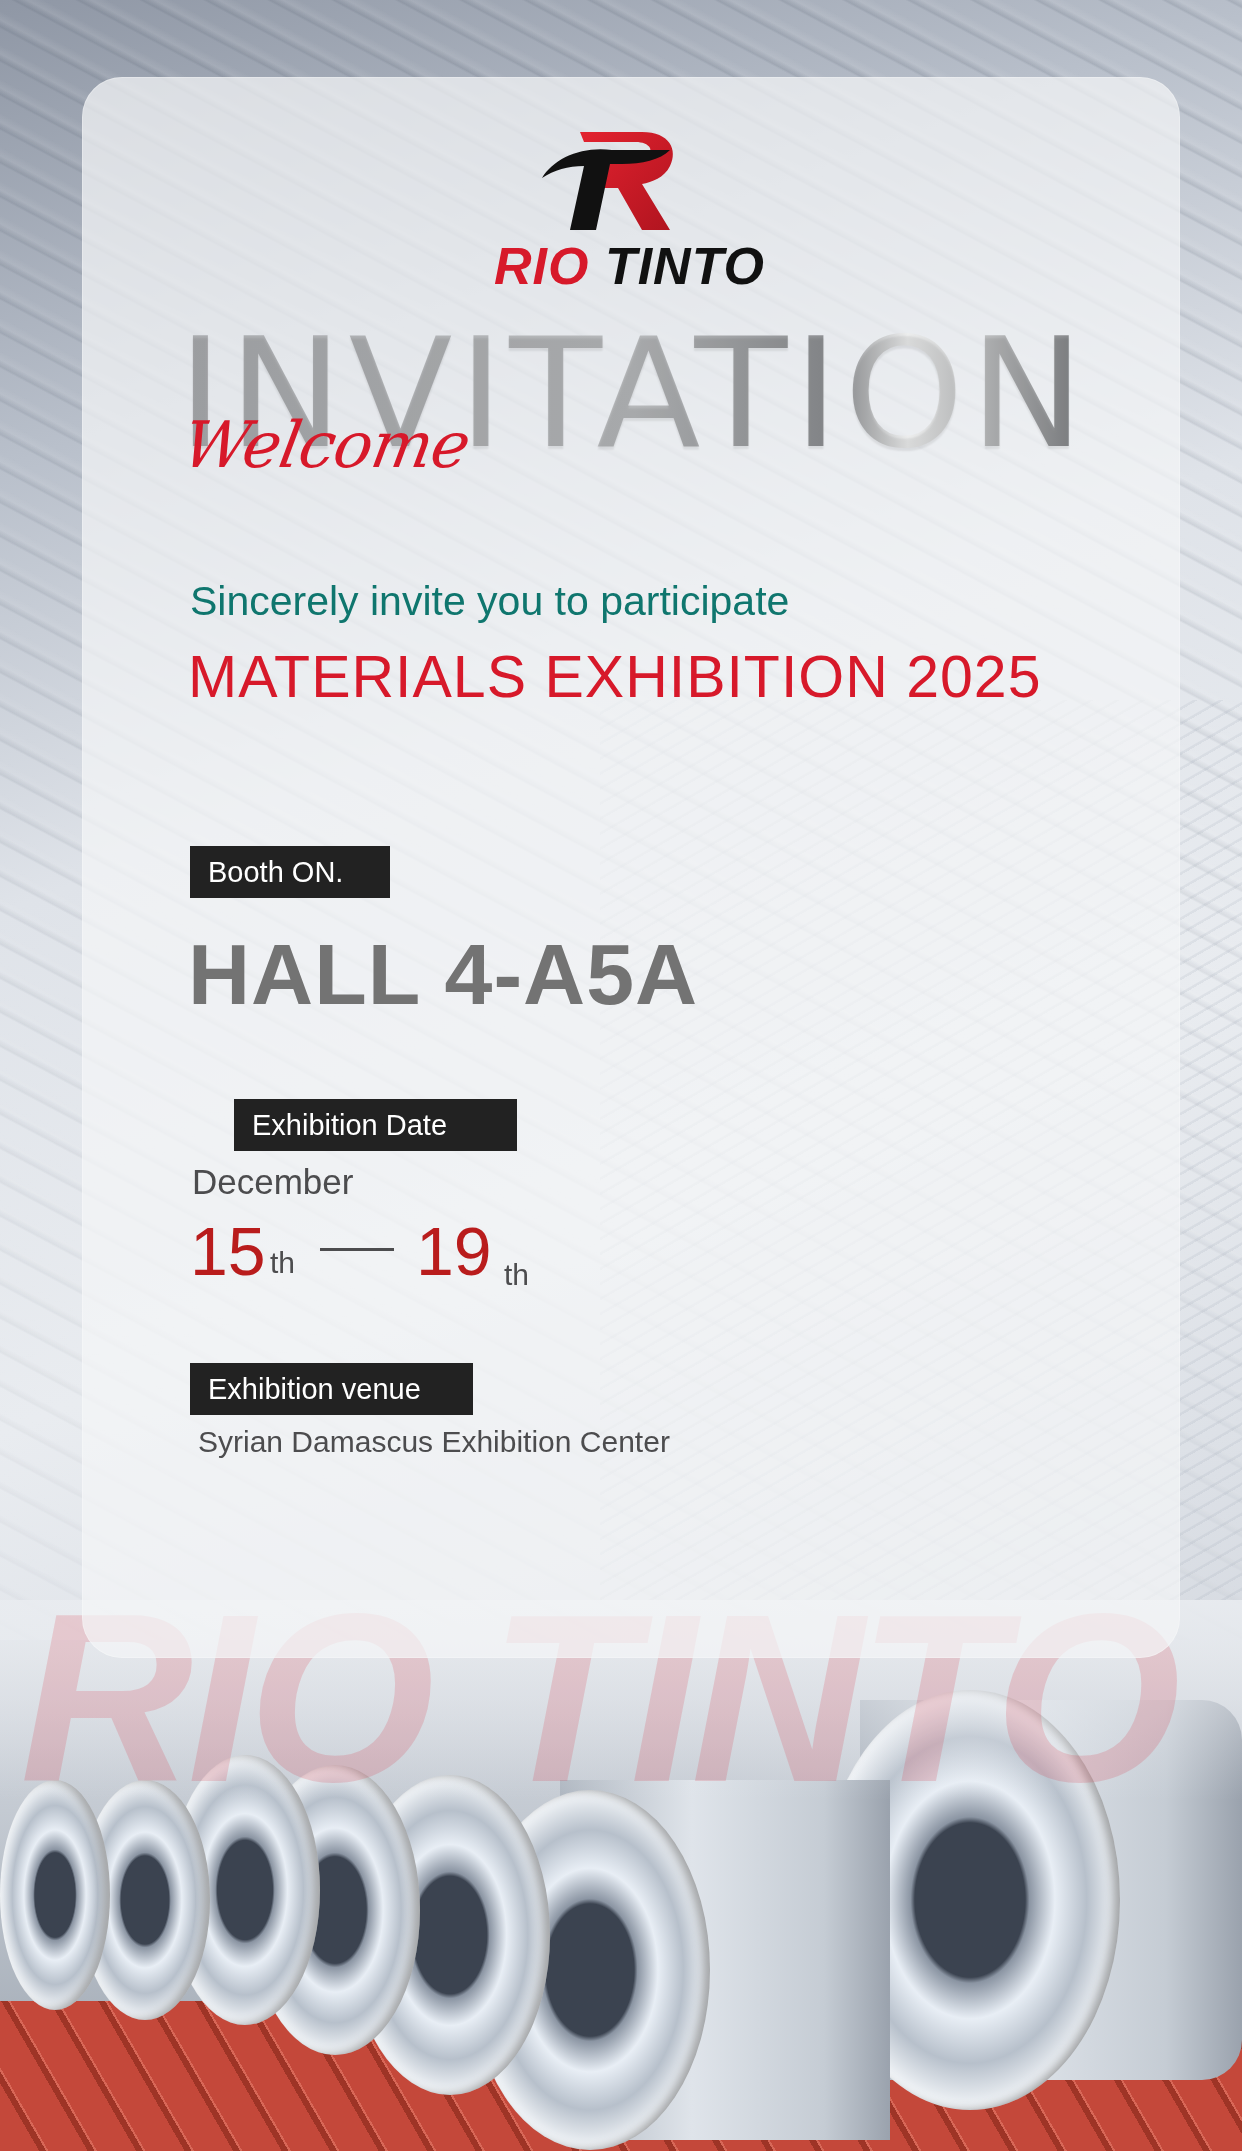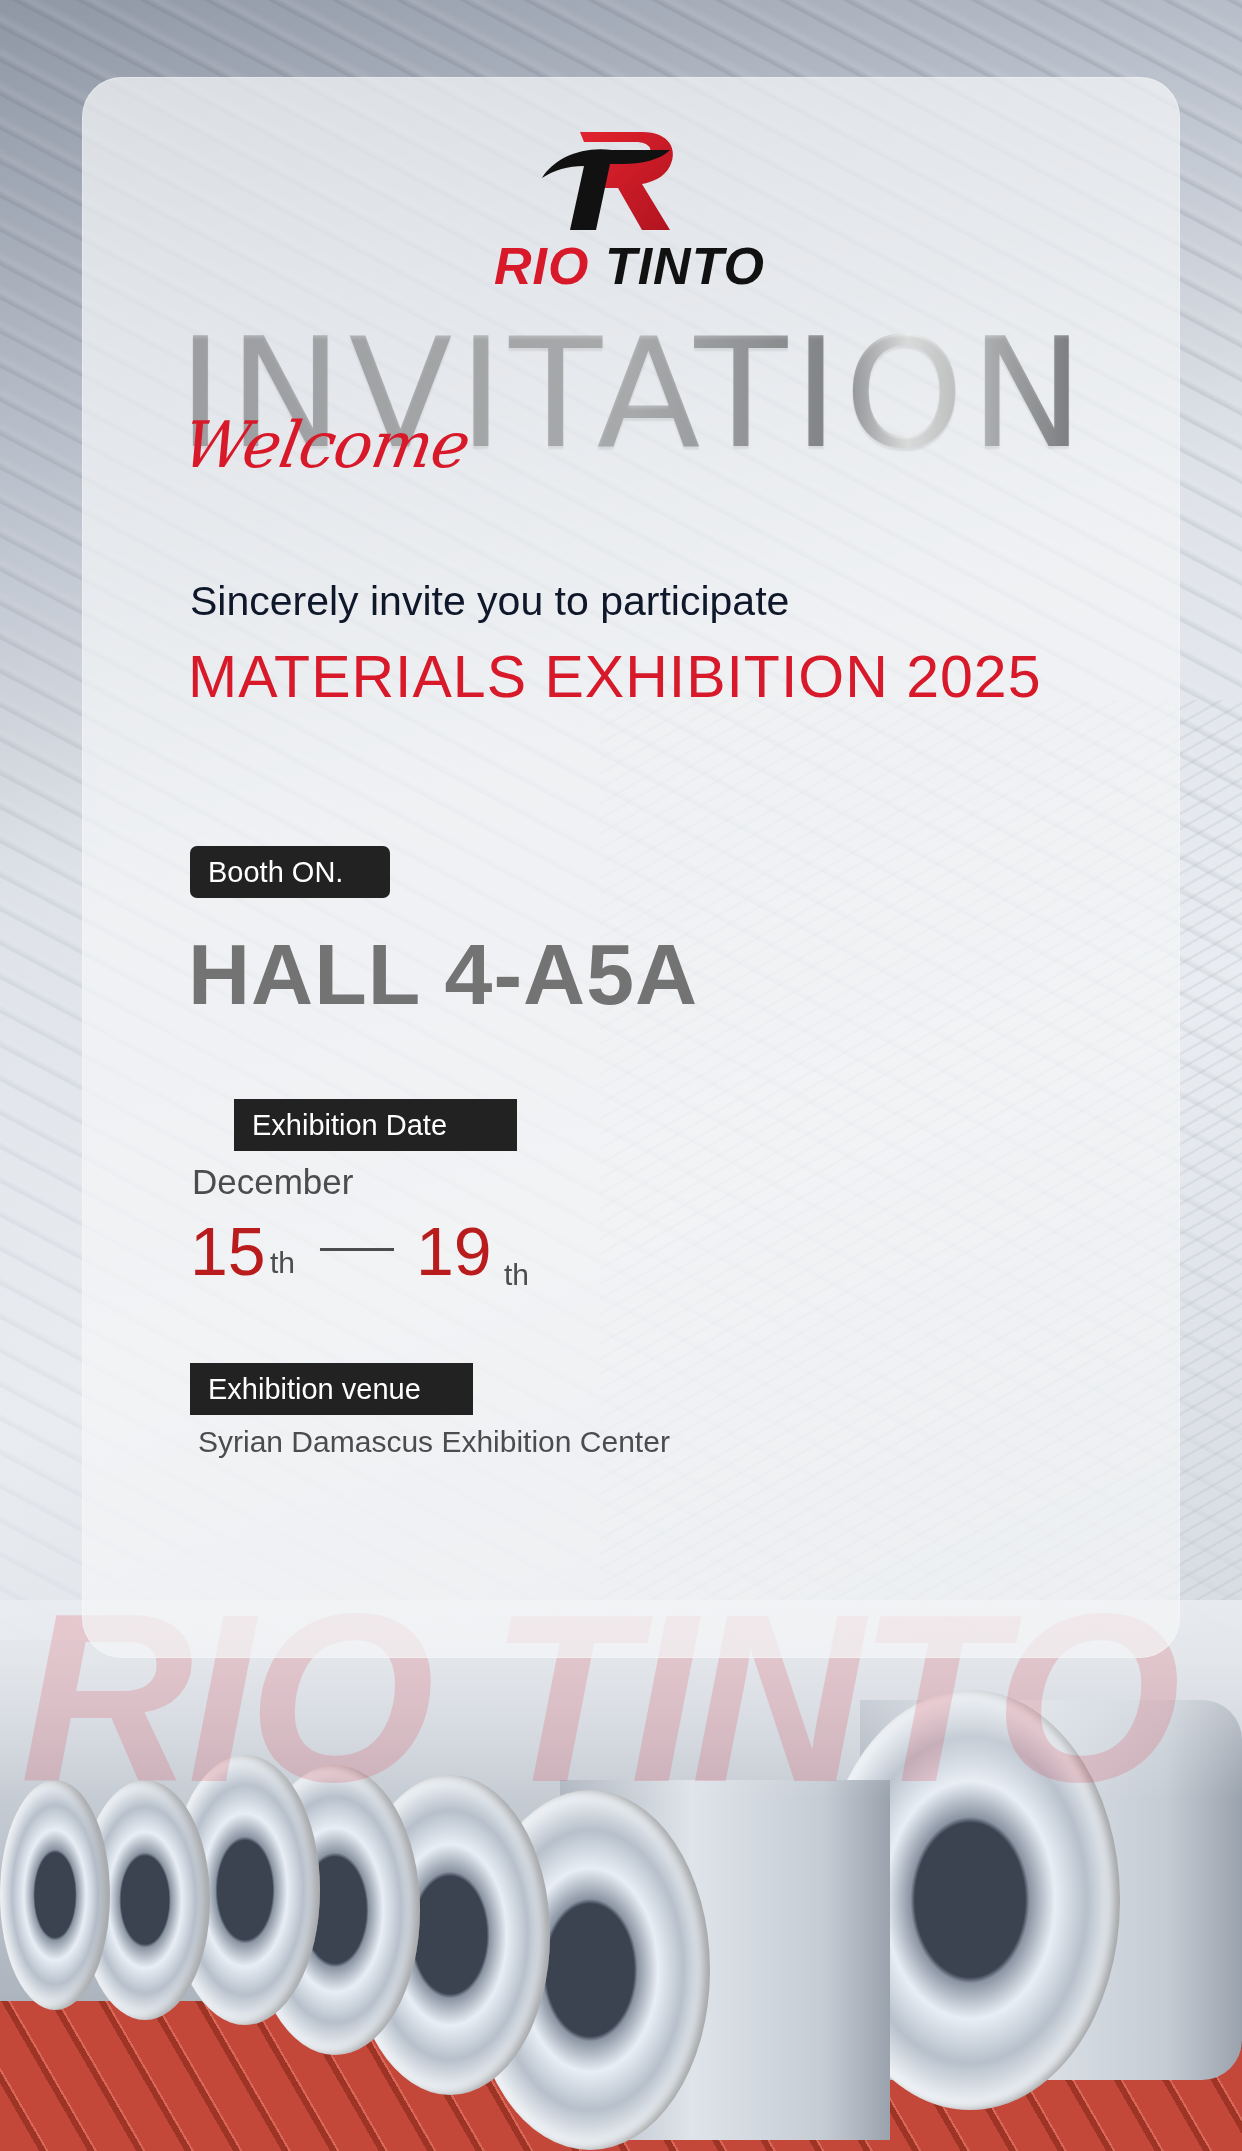--- a/index.html
+++ b/index.html
@@ -18,21 +18,21 @@
   .logo svg{display:block}
   .brand{position:absolute;left:494px;top:236px;font-size:52px;font-weight:bold;font-style:italic;letter-spacing:1px;color:#111;}
   .brand .r{color:#d7192a}
   .invitation{position:absolute;left:178px;top:318px;font-size:152px;line-height:1;letter-spacing:6px;
     color:#b3b5b8;font-family:"DejaVu Sans","Liberation Sans",sans-serif;font-weight:normal;
     background:linear-gradient(90deg,#a9abae 0%,#b6b8ba 50%,#8c8e91 72%,#eceded 80%,#7b7d80 100%);
     -webkit-background-clip:text;background-clip:text;-webkit-text-fill-color:transparent;
     text-shadow:0 3px 2px rgba(0,0,0,0.08);}
   .welcome{position:absolute;left:184px;top:408px;font-family:"DejaVu Serif","Liberation Serif",serif;
     font-style:italic;font-size:64px;color:#d7192a;transform:skewX(-10deg);letter-spacing:-1px;}
-  .sincerely{position:absolute;left:190px;top:578px;font-size:41px;color:#0f172a;}
+  .sincerely{position:absolute;left:190px;top:578px;font-size:41px;color:#0f766e;}
   .title{position:absolute;left:188px;top:642px;font-size:59px;line-height:71px;color:#d7192a;letter-spacing:1px;}
   .tag{position:absolute;left:190px;height:52px;background:#222222;color:#fff;font-size:29px;
     line-height:52px;padding:0 18px;box-sizing:border-box;}
   .hall{position:absolute;left:188px;top:925px;font-size:86px;font-weight:bold;color:#737373;letter-spacing:1px;}
   .month{position:absolute;left:192px;top:1162px;font-size:35px;color:#4c4c4e;}
   .day{position:absolute;top:1212px;font-size:68px;color:#b91c1c;}
   .sup{position:absolute;font-size:30px;color:#4c4c4e;}
   .dash{position:absolute;left:320px;top:1248px;width:74px;height:3px;background:#4c4c4e;}
   .venue{position:absolute;left:198px;top:1425px;font-size:30px;color:#4c4c4e;}
   .photo{position:absolute;left:0;top:1640px;width:1242px;height:511px;overflow:hidden;
@@ -89,21 +89,21 @@
 </div>
 
 <div class="invitation">INVITATION</div>
 <div class="welcome">Welcome</div>
 
 <div class="sincerely">Sincerely invite you to participate</div>
 <div class="title">
   <div>MATERIALS EXHIBITION 2025</div>
 </div>
 
-<div class="tag" style="top:846px;width:200px;border-radius:7px;">Booth ON.</div>
+<div class="tag" style="top:846px;width:200px;">Booth ON.</div>
 <div class="hall">HALL 4-A5A</div>
 
 <div class="tag" style="top:1099px;width:283px;margin-left:44px;">Exhibition Date</div>
 <div class="month">December</div>
 <div class="day" style="left:190px;">15</div>
 <div class="sup" style="left:270px;top:1246px;">th</div>
 <div class="dash"></div>
 <div class="day" style="left:416px;">19</div>
 <div class="sup" style="left:504px;top:1258px;">th</div>
 

